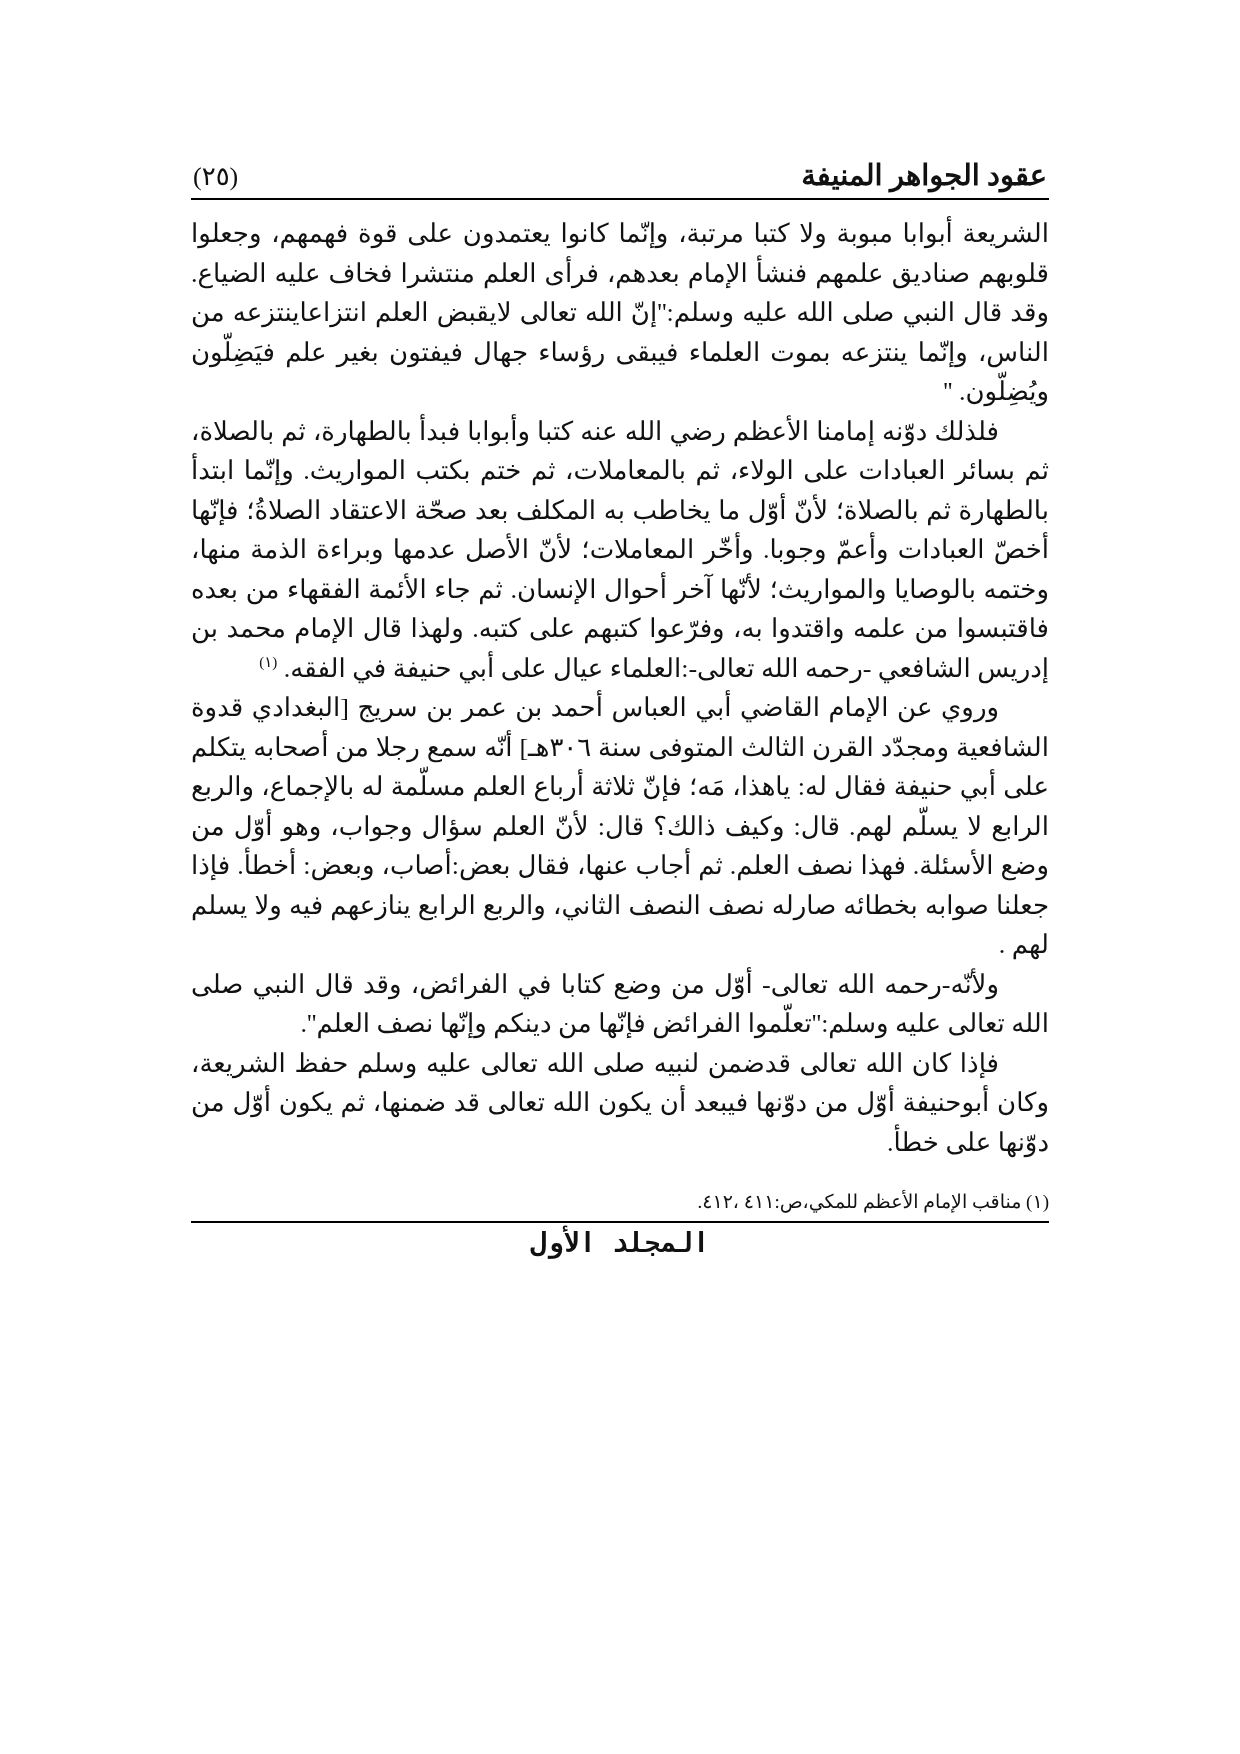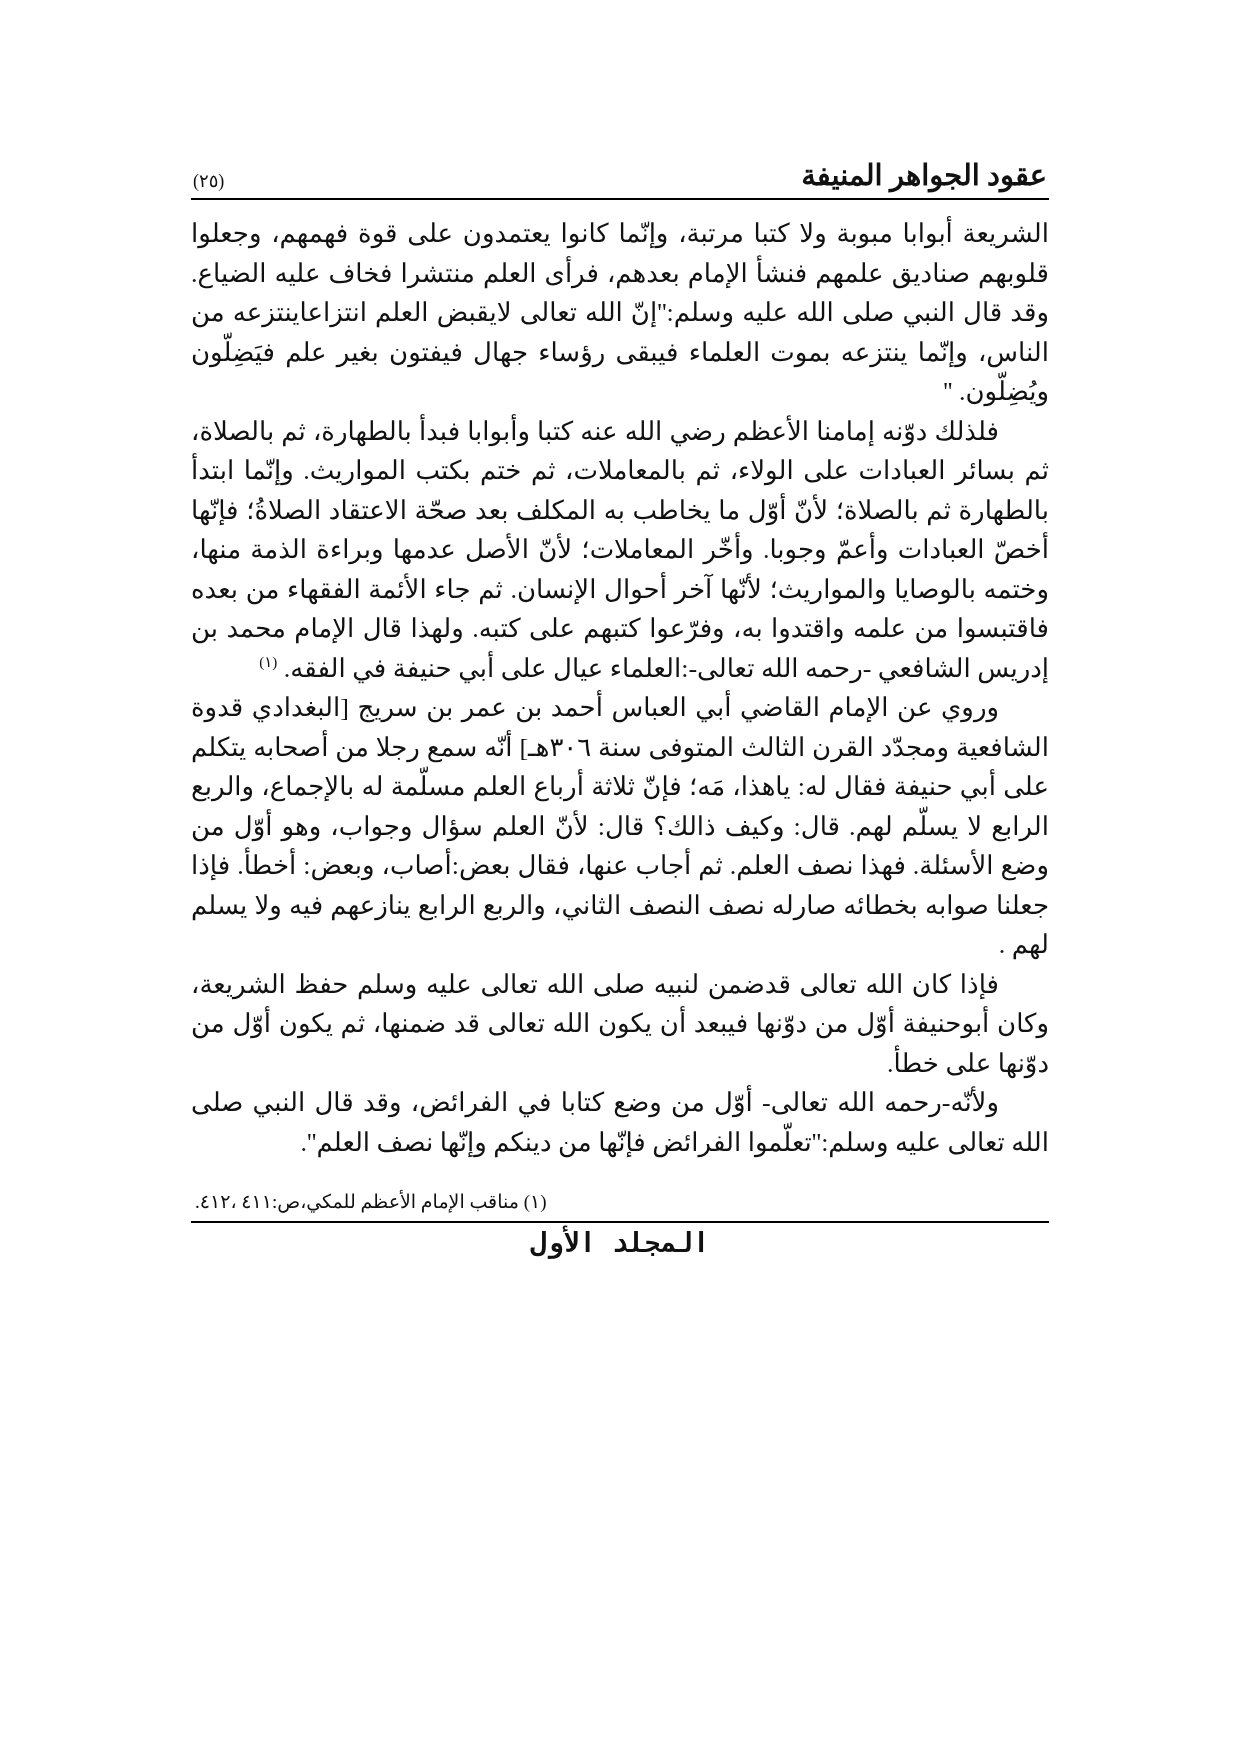--- a/index.html
+++ b/index.html
@@ -28,21 +28,21 @@
     justify-content: space-between;
     align-items: flex-end;
     direction: rtl;
     padding: 0 2px 6px 2px;
   }
   .page-header .title {
     font-size: 29px;
     font-weight: bold;
   }
   .page-header .pagenum {
-    font-size: 18px;
+    font-size: 26px;
     direction: ltr;
   }
   .header-rule {
     border: 0;
     border-top: 2.5px solid #000;
     margin: 0 0 14px 0;
   }
   .body-text {
     font-size: 26px;
     line-height: 39.5px;
@@ -57,21 +57,21 @@
     text-indent: 50px;
   }
   .body-text sup {
     font-size: 15px;
     line-height: 0;
   }
   .footnote {
     margin-top: 28px;
     font-size: 19px;
     direction: rtl;
-    text-align: left;
+    text-align: right;
     padding-left: 4px;
   }
   .footer-rule {
     border: 0;
     border-top: 2.5px solid #000;
     margin: 8px 0 4px 0;
   }
   .volume-footer {
     text-align: center;
     font-size: 27px;
@@ -89,22 +89,22 @@
     <div class="page-header">
       <span class="title">عقود الجواهر المنيفة</span>
       <span class="pagenum">(٢٥)</span>
     </div>
     <hr class="header-rule">
 
     <div class="body-text">
       <p>الشريعة أبوابا مبوبة ولا كتبا مرتبة، وإنّما كانوا يعتمدون على قوة فهمهم، وجعلوا قلوبهم صناديق علمهم فنشأ الإمام بعدهم، فرأى العلم منتشرا فخاف عليه الضياع. وقد قال النبي صلى الله عليه وسلم:''إنّ الله تعالى لايقبض العلم انتزاعاينتزعه من الناس، وإنّما ينتزعه بموت العلماء فيبقى رؤساء جهال فيفتون بغير علم فيَضِلّون ويُضِلّون. ''</p>
       <p class="indent"><span>فلذلك دوّنه إمامنا الأعظم رضي الله عنه كتبا وأبوابا فبدأ بالطهارة، ثم بالصلاة، ثم بسائر العبادات على الولاء، ثم بالمعاملات، ثم ختم بكتب المواريث. وإنّما ابتدأ بالطهارة ثم بالصلاة؛ لأنّ أوّل ما يخاطب به المكلف بعد صحّة الاعتقاد الصلاةُ؛ فإنّها أخصّ العبادات وأعمّ وجوبا. وأخّر المعاملات؛ لأنّ الأصل عدمها وبراءة الذمة منها، وختمه بالوصايا والمواريث؛ لأنّها آخر أحوال الإنسان. ثم جاء الأئمة الفقهاء من بعده فاقتبسوا من علمه واقتدوا به، وفرّعوا كتبهم على كتبه. ولهذا قال الإمام محمد بن إدريس الشافعي -رحمه الله تعالى-:العلماء عيال على أبي حنيفة في الفقه.</span> <sup>(١)</sup></p>
       <p class="indent">وروي عن الإمام القاضي أبي العباس أحمد بن عمر بن سريج [البغدادي قدوة الشافعية ومجدّد القرن الثالث المتوفى سنة ٣٠٦هـ] أنّه سمع رجلا من أصحابه يتكلم على أبي حنيفة فقال له: ياهذا، مَه؛ فإنّ ثلاثة أرباع العلم مسلّمة له بالإجماع، والربع الرابع لا يسلّم لهم. قال: وكيف ذالك؟ قال: لأنّ العلم سؤال وجواب، وهو أوّل من وضع الأسئلة. فهذا نصف العلم. ثم أجاب عنها، فقال بعض:أصاب، وبعض: أخطأ. فإذا جعلنا صوابه بخطائه صارله نصف النصف الثاني، والربع الرابع ينازعهم فيه ولا يسلم لهم .</p>
+      <p class="indent">ولأنّه-رحمه الله تعالى- أوّل من وضع كتابا في الفرائض، وقد قال النبي صلى الله تعالى عليه وسلم:''تعلّموا الفرائض فإنّها من دينكم وإنّها نصف العلم''.</p>
       <p class="indent">فإذا كان الله تعالى قدضمن لنبيه صلى الله تعالى عليه وسلم حفظ الشريعة، وكان أبوحنيفة أوّل من دوّنها فيبعد أن يكون الله تعالى قد ضمنها، ثم يكون أوّل من دوّنها على خطأ.</p>
-      <p class="indent">ولأنّه-رحمه الله تعالى- أوّل من وضع كتابا في الفرائض، وقد قال النبي صلى الله تعالى عليه وسلم:''تعلّموا الفرائض فإنّها من دينكم وإنّها نصف العلم''.</p>
     </div>
 
     <div class="footnote">(١) مناقب الإمام الأعظم للمكي،ص:٤١١ ،٤١٢.</div>
 
     <hr class="footer-rule">
 
     <div class="volume-footer">المجلد الأول</div>
 
   </div>
 </div>

